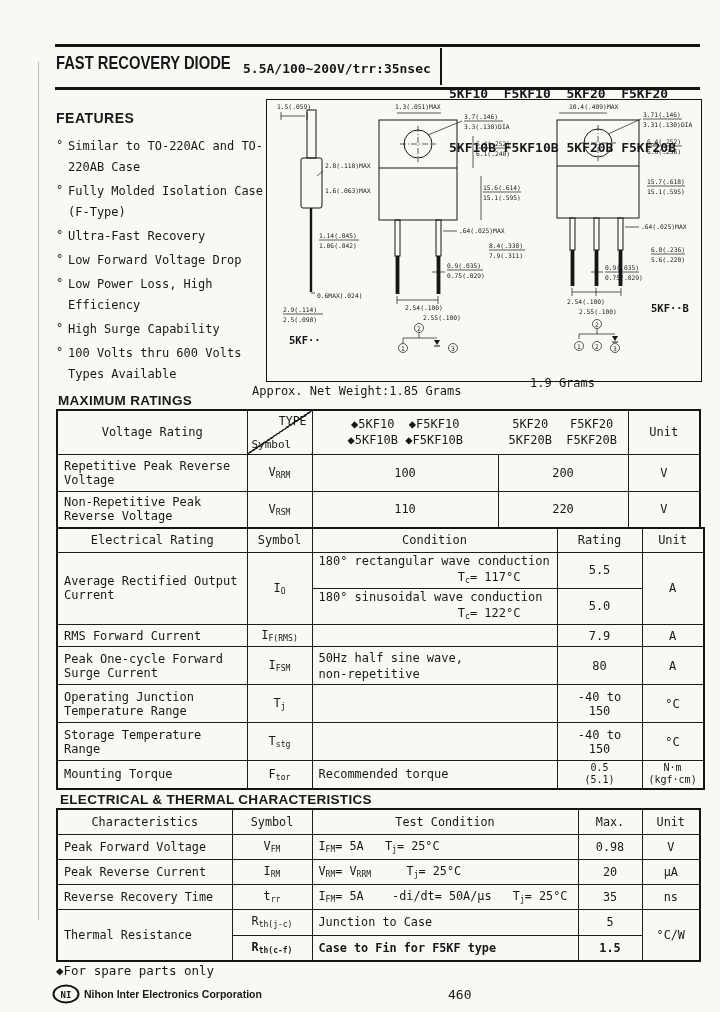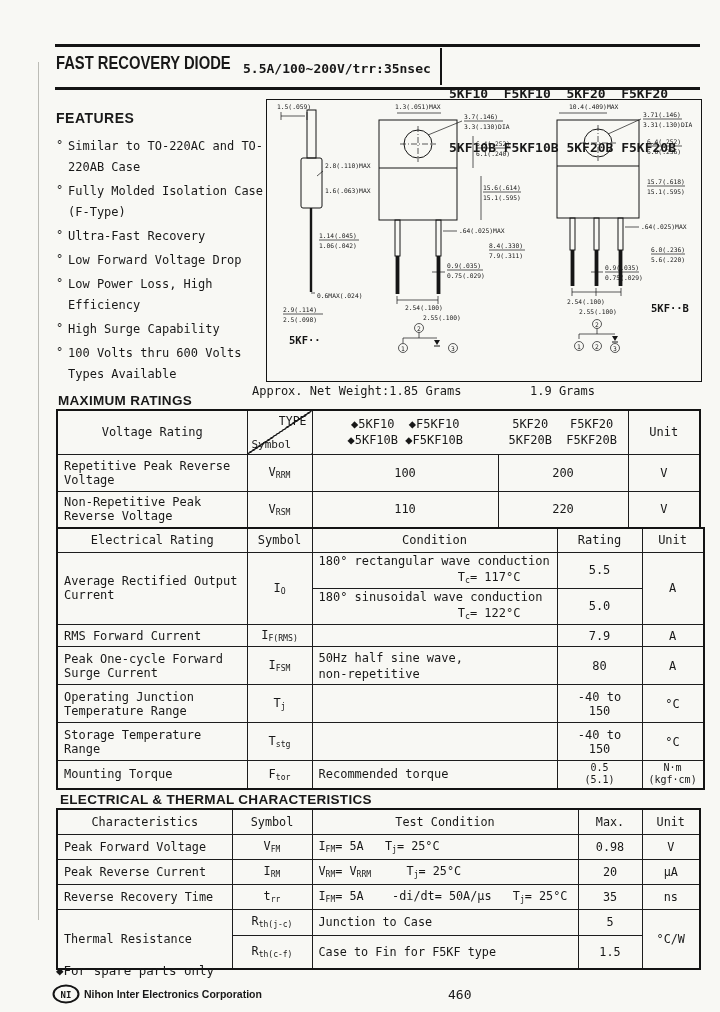--- a/index.html
+++ b/index.html
@@ -15,21 +15,21 @@
   
   .features{position:absolute;left:56px;top:110px;width:218px;}
   .features h2{margin:0 0 10px 0;font-size:14px;letter-spacing:.5px;}
   .feat-item{font-size:12px;line-height:21px;margin-bottom:3px;position:relative;padding-left:12px;}
   .feat-item .blt{position:absolute;left:0;top:-1px;font-size:12px;}
   
   .diagbox{position:absolute;left:266px;top:99px;width:434px;height:281px;border:1.5px solid #141414;}
   .diag-caption{position:absolute;left:0;bottom:0;width:100%;height:24px;border-top:1.5px solid #141414;
                 font-size:12.5px;line-height:24px;padding-left:12px;box-sizing:border-box;}
   .weightline{position:absolute;left:252px;top:384px;font-size:12px;}
-  .weight2{position:absolute;left:530px;top:384px;font-size:12px;}
+  .weight2{position:absolute;left:530px;top:376px;font-size:12px;}
   
   .sect-h{position:absolute;font-size:13.5px;letter-spacing:.3px;}
   table{border-collapse:collapse;table-layout:fixed;}
   .dtable{position:absolute;left:56px;border:2px solid #141414;}
   .dtable td{border:1.5px solid #1d1d1d;font-size:12px;padding:0 6px;vertical-align:middle;
              font-family:"DejaVu Sans Mono",monospace;}
   td.ctr{text-align:center;}
   td.hdl{border-right-style:hidden;}
   td.hdr2{border-left-style:hidden;}
   .corner{position:relative;padding:8px !important;
@@ -380,21 +380,21 @@
       <td class="ctr">35</td>
       <td class="ctr">ns</td>
     </tr>
     <tr style="height:26px;">
       <td rowspan="2">Thermal Resistance</td>
       <td class="ctr">R<sub>th(j-c)</sub></td>
       <td>Junction to Case</td>
       <td class="ctr">5</td>
       <td rowspan="2" class="ctr">°C/W</td>
     </tr>
-    <tr style="height:34px;">
+    <tr style="height:26px;font-weight:bold;">
       <td class="ctr">R<sub>th(c-f)</sub></td>
       <td>Case to Fin for F5KF type</td>
       <td class="ctr">1.5</td>
     </tr>
   </tbody>
     </table>
 
   <div class="footnote">◆For spare parts only</div>
 
   <div class="footer-logo">

